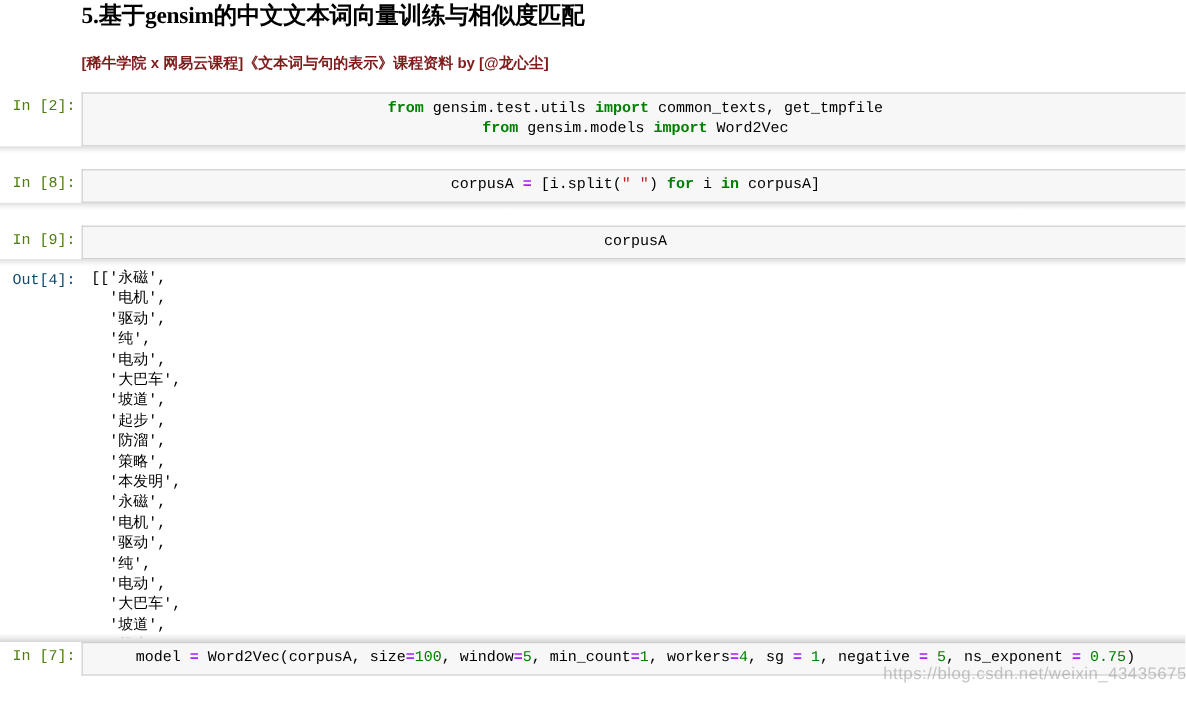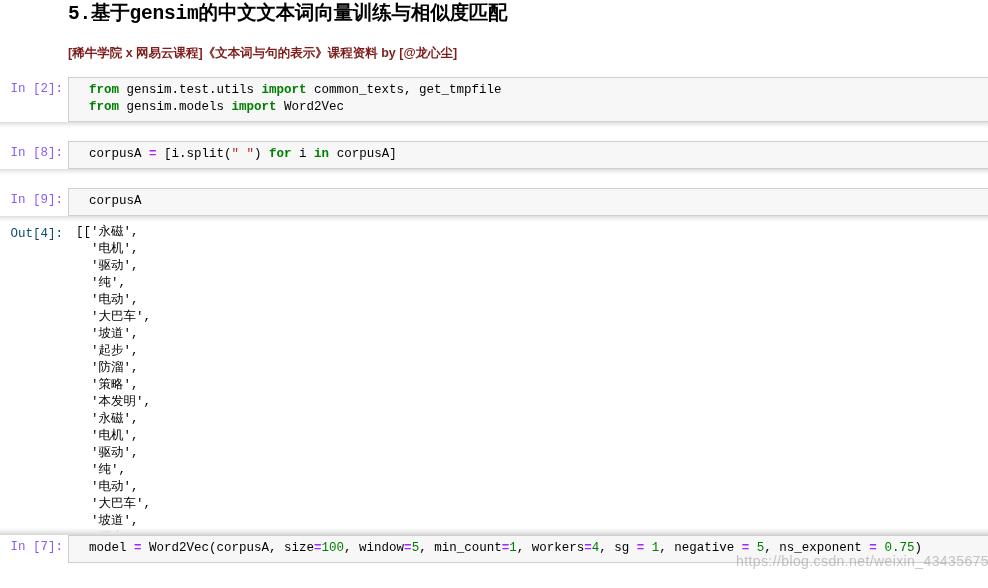--- a/index.html
+++ b/index.html
@@ -16,21 +16,21 @@
   }
 
   
   .md-block {
     padding: 0 0 0 0;
     background: #ffffff;
   }
   .md-title {
     margin: 0;
     padding: 2px 0 0 68px;
-    font-family: Liberation Mono, monospace;
+    font-family: Liberation Serif, serif;
     font-weight: bold;
     font-size: 19.5px;
     line-height: 24px;
     color: #000000;
     letter-spacing: -0.2px;
   }
   .md-subtitle {
     margin: 0;
     padding: 19px 0 0 68px;
     font-family: "Liberation Sans", sans-serif;
@@ -49,40 +49,41 @@
   }
   .prompt {
     width: 68px;
     min-width: 68px;
     box-sizing: border-box;
     padding: 4px 5px 0 0;
     text-align: right;
     font-family: "Liberation Mono", monospace;
     font-size: 12.5px;
     line-height: 17px;
-    color: #8b5cf6;
+    color: #4d7c0f;
     white-space: pre;
     user-select: none;
   }
   .prompt.out {
     color: #0c4a6e;
   }
   .input-area {
     flex: 1;
     background: #f7f7f7;
     border: 1px solid #cfcfcf;
     border-right: none;
     box-sizing: border-box;
-    padding: 4px 6px 5px 20px;
+    padding: 4px 6px 5px 8px;
     font-family: "Liberation Mono", monospace;
     font-size: 12.5px;
     line-height: 17px;
     color: #000000;
     white-space: pre;
     overflow: hidden;
+    text-align: center;
   }
   .output-area {
     flex: 1;
     background: #ffffff;
     box-sizing: border-box;
     padding: 2px 0 0 8px;
     font-family: "Liberation Mono", monospace;
     font-size: 12.5px;
     line-height: 17px;
     color: #000000;

